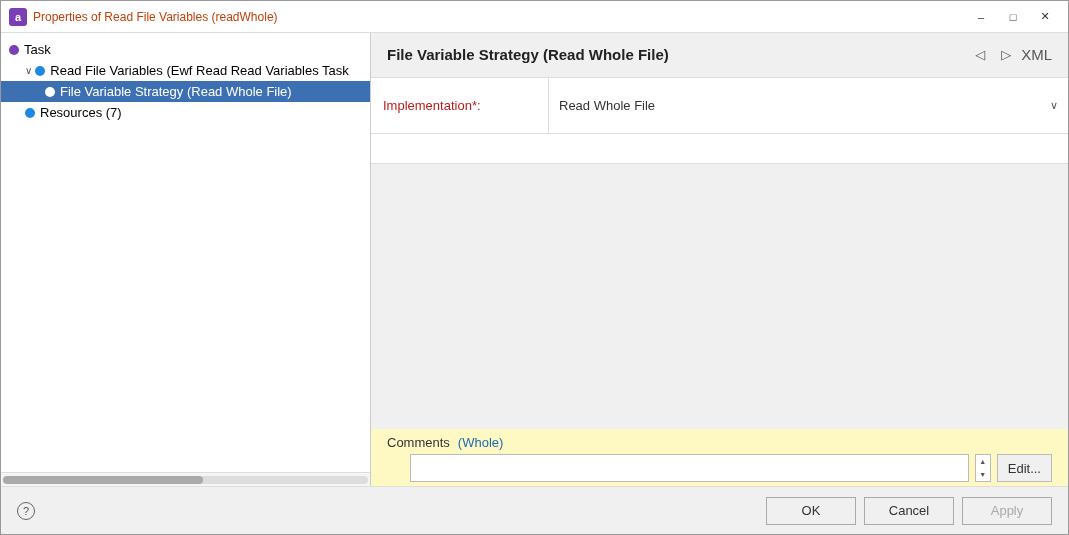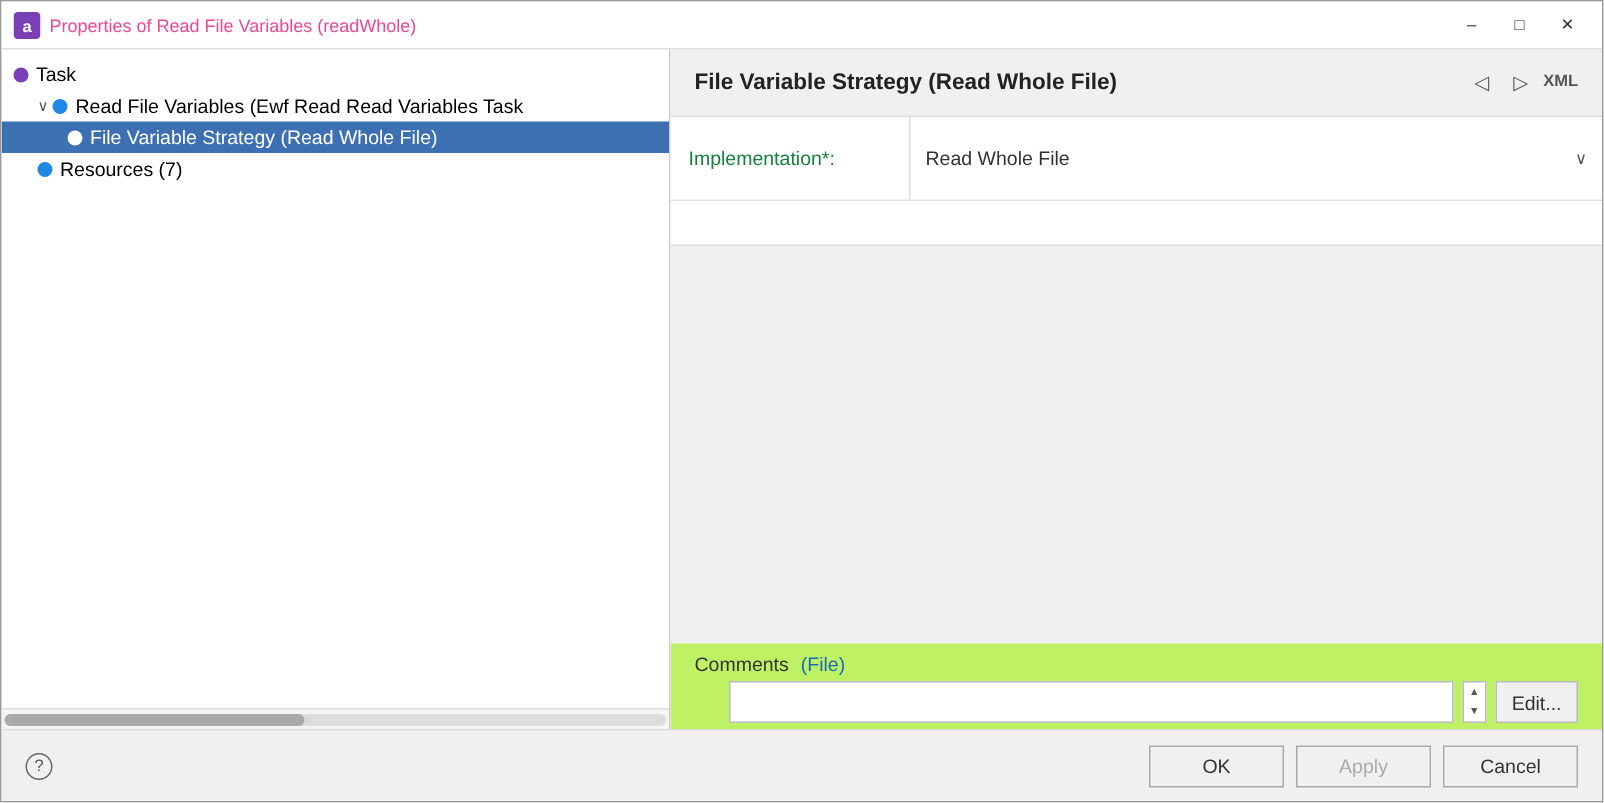--- a/index.html
+++ b/index.html
@@ -30,21 +30,21 @@
     }
     .title-bar-icon {
       width: 18px;
       height: 18px;
       margin-right: 6px;
       flex-shrink: 0;
     }
     .title-bar-title {
       flex: 1;
       font-size: 12px;
-      color: #ec4899;
+      color: #c2410c;
     }
     .title-bar-controls {
       display: flex;
       gap: 2px;
     }
     .title-btn {
       width: 30px;
       height: 20px;
       border: none;
       background: transparent;
@@ -55,21 +55,21 @@
       font-size: 11px;
       color: #333;
     }
     .main-content {
       display: flex;
       flex: 1;
       overflow: hidden;
     }
     
     .left-panel {
-      width: 446px;
+      width: 370px;
       background: #ffffff;
       border-right: 1px solid #ccc;
       display: flex;
       flex-direction: column;
       overflow: hidden;
       flex-shrink: 0;
     }
     .tree-area {
       flex: 1;
       overflow: auto;
@@ -160,41 +160,41 @@
       display: flex;
       align-items: center;
       justify-content: center;
       cursor: pointer;
       border: none;
       background: transparent;
       color: #555;
       font-size: 13px;
     }
     .xml-label {
-      font-size: 11px;
-      color: #555;
-      font-weight: bold;
+      font-size: 15px;
+      color: #555;
+      font-weight: normal;
     }
     .form-area {
       flex: 1;
       background: #f0f0f0;
       padding: 4px 0;
       overflow: hidden;
     }
     .form-row {
       display: flex;
       align-items: center;
       border-bottom: 1px solid #ddd;
       background: #fff;
       min-height: 30px;
     }
     .form-label {
-      width: 160px;
+      width: 178px;
       padding: 20px 12px;
-      color: #15803d;
+      color: #b91c1c;
       font-size: 13px;
       flex-shrink: 0;
       border-right: 1px solid #ddd;
     }
     .form-value {
       flex: 1;
       padding: 8px 10px;
       font-size: 13px;
       color: #333;
       display: flex;
@@ -203,21 +203,21 @@
     }
     .dropdown-chevron {
       font-size: 11px;
       color: #555;
     }
     .gray-area {
       flex: 1;
       background: #f0f0f0;
     }
     .comments-section {
-      background: #bef264;
+      background: #fef9c3;
       padding: 6px 16px 4px 16px;
     }
     .comments-header {
       display: flex;
       align-items: center;
       gap: 8px;
       margin-bottom: 4px;
     }
     .comments-label {
       font-size: 13px;
@@ -389,35 +389,35 @@
         </div>
 
         <div class="form-row">
         </div>
         <div class="gray-area"></div>
       </div>
 
       <div class="comments-section">
         <div class="comments-header">
           <span class="comments-label">Comments</span>
-          <a class="comments-hide-link">(File)</a>
+          <a class="comments-hide-link">(Whole)</a>
         </div>
         <div class="comments-input-row">
           <input type="text" class="comments-input" value="" style="">
           <div class="spin-btns">
             <button class="spin-btn">▲</button>
             <button class="spin-btn">▼</button>
           </div>
           <button class="edit-btn">Edit...</button>
         </div>
       </div>
     </div>
   </div>
 
   <div class="bottom-bar">
     <div class="help-icon">?</div>
     <div class="bottom-buttons">
       <button class="dialog-btn">OK</button>
+      <button class="dialog-btn">Cancel</button>
       <button class="dialog-btn disabled">Apply</button>
-      <button class="dialog-btn">Cancel</button>
     </div>
   </div>
 </div>
 
 </body></html>

